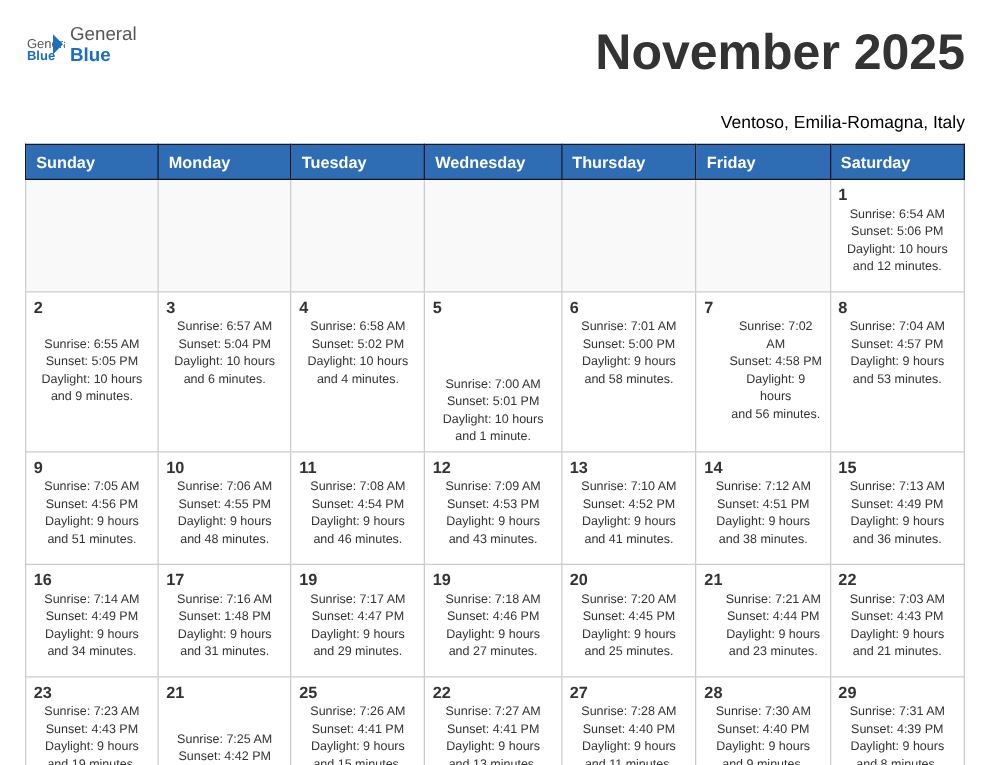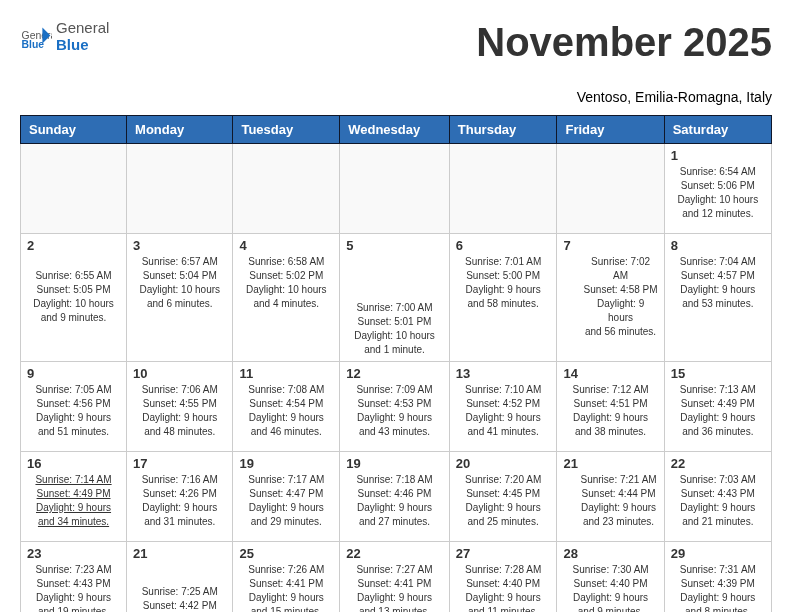--- a/index.html
+++ b/index.html
@@ -229,29 +229,29 @@
           <span class="day-number">15</span>
           <div class="day-info" style="white-space: pre-line;">Sunrise: 7:13 AM
 Sunset: 4:49 PM
 Daylight: 9 hours
 and 36 minutes.</div>
         </td>
       </tr>
       <tr>
         <td>
           <span class="day-number">16</span>
-          <div class="day-info" style="white-space: pre-line; text-decoration: underline;">Sunrise: 7:14 AM
+          <div class="day-info" style="white-space: pre-line;">Sunrise: 7:14 AM
 Sunset: 4:49 PM
 Daylight: 9 hours
 and 34 minutes.</div>
         </td>
         <td>
           <span class="day-number">17</span>
           <div class="day-info" style="white-space: pre-line;">Sunrise: 7:16 AM
-Sunset: 4:26 PM
+Sunset: 1:48 PM
 Daylight: 9 hours
 and 31 minutes.</div>
         </td>
         <td>
           <span class="day-number">19</span>
           <div class="day-info" style="white-space: pre-line;">Sunrise: 7:17 AM
 Sunset: 4:47 PM
 Daylight: 9 hours
 and 29 minutes.</div>
         </td>

